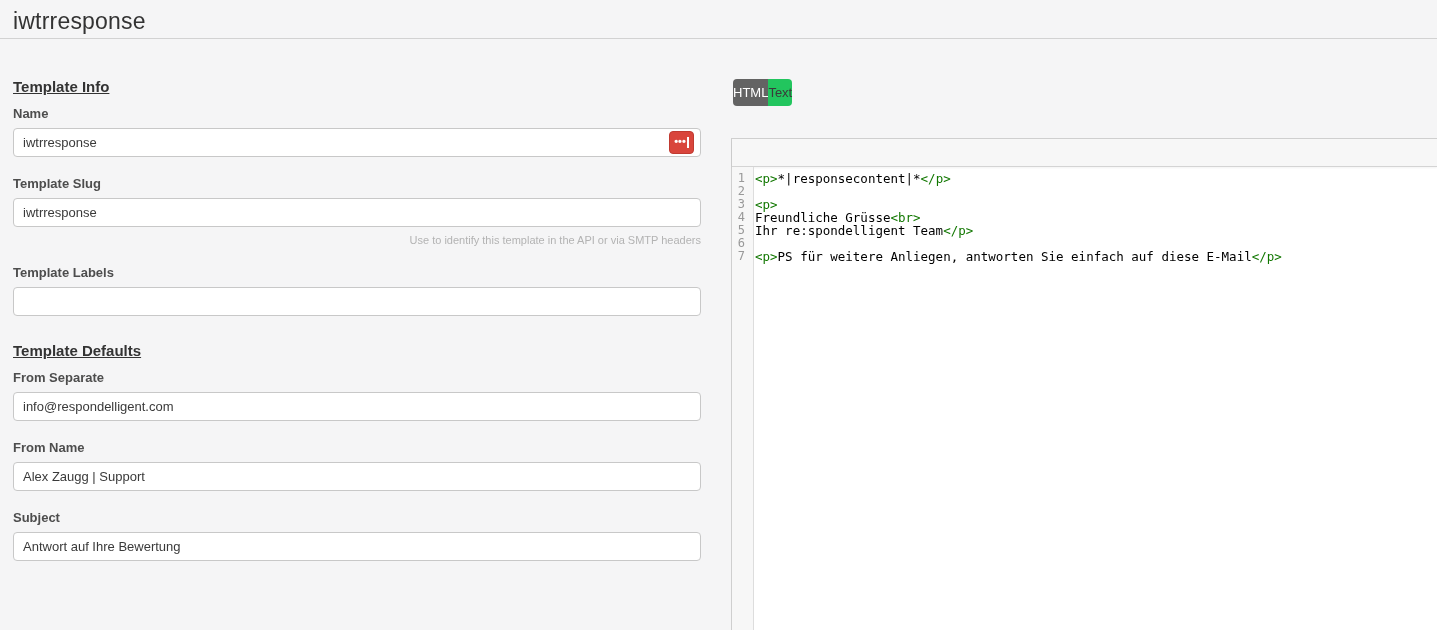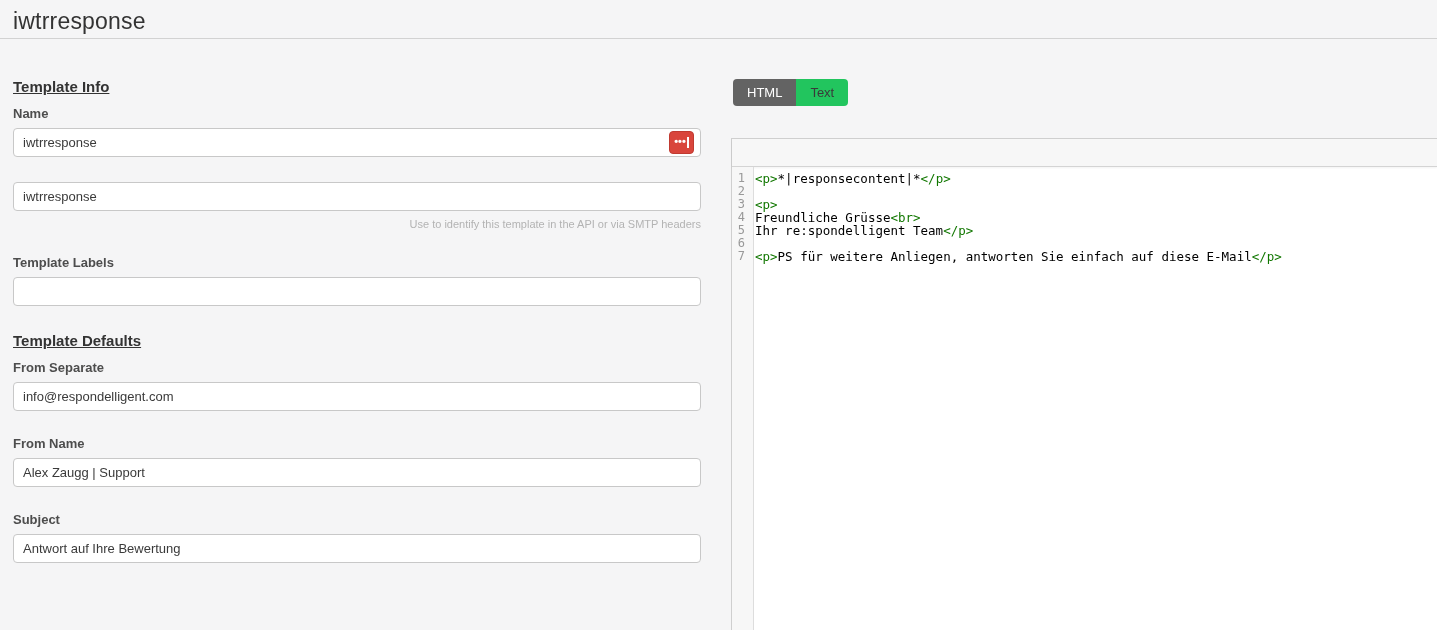--- a/index.html
+++ b/index.html
@@ -28,21 +28,21 @@
     left: 13px; top: 78px;
     width: 688px;
   }
   .section-heading {
     font-size: 15px;
     font-weight: bold;
     color: #333;
     margin-bottom: 11px;
     text-decoration: underline;
   }
-  .field { margin-bottom: 25px; }
+  .field { margin-bottom: 19px; }
   .field-label {
     display: block;
     font-size: 13px;
     font-weight: bold;
     color: #4d4d4d;
     margin-bottom: 7px;
   }
   .text-input {
     width: 100%;
     height: 29px;
@@ -91,21 +91,21 @@
   }
   .defaults-heading { margin-top: 26px; }
   
   .format-tabs {
     position: absolute;
     left: 733px; top: 79px;
     display: flex;
   }
   .tab-btn {
     height: 27px;
-    padding: 0 14px;
+    padding: 0 0;
     font-size: 13px;
     line-height: 27px;
     cursor: pointer;
     border: 0;
     font-family: "Liberation Sans", sans-serif;
   }
   .tab-btn.active {
     background: var(--tab-active-bg, #636363);
     color: #fff;
     border-radius: 4px 0 0 4px;
@@ -176,20 +176,21 @@
     <div class="input-wrap">
       <input class="text-input" type="text" value="iwtrresponse" style="">
       <button class="merge-btn">
         <span class="dots">•••</span>
           <span class="cursor-bar"></span>
       </button>
     </div>
   </div>
 
   <div class="field">
+    <label class="field-label">Template Slug</label>
     <input class="text-input" type="text" value="iwtrresponse" style="">
     <div class="help-text">Use to identify this template in the API or via SMTP headers</div>
   </div>
 
   <div class="field">
     <label class="field-label">Template Labels</label>
     <input class="text-input" type="text" value="" style="">
   </div>
 
   <div class="section-heading defaults-heading">Template Defaults</div>

